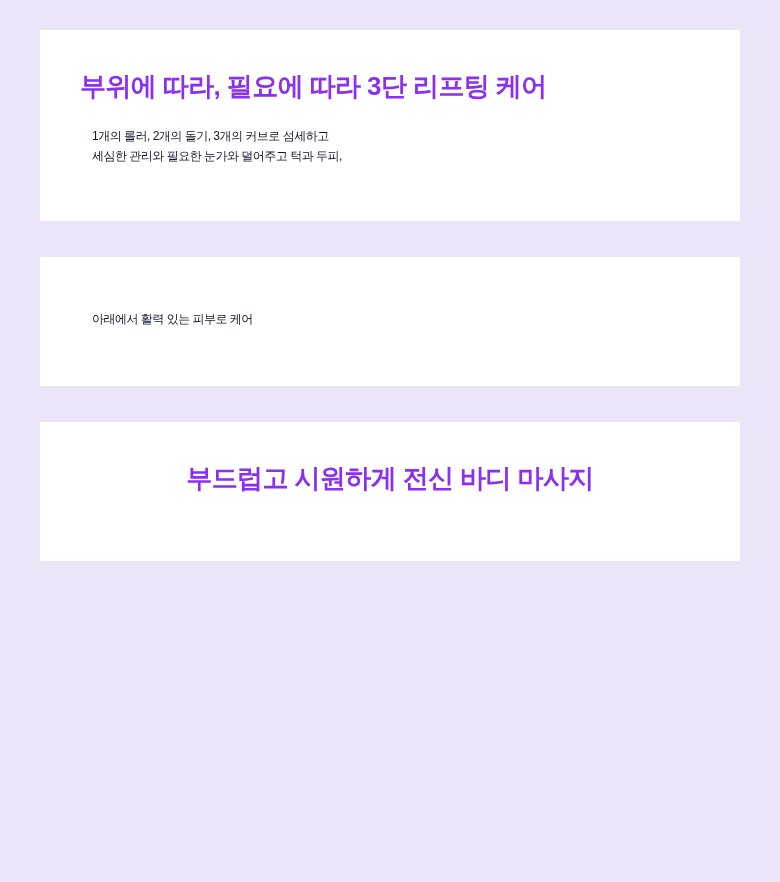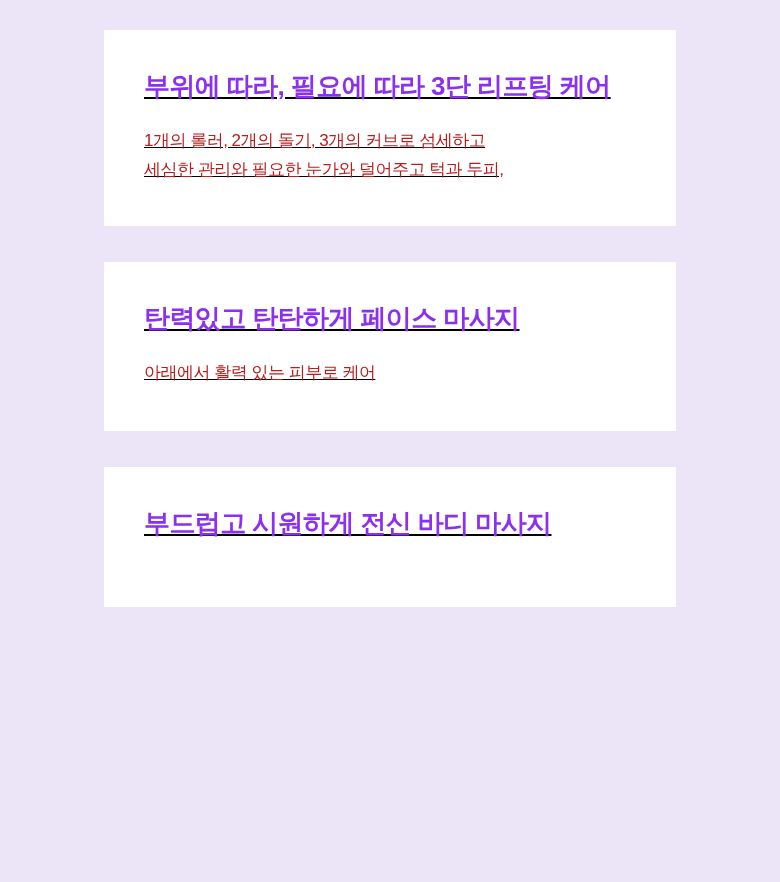--- a/index.html
+++ b/index.html
@@ -18,44 +18,44 @@
     width: 780px;
     height: 882px;
     background: #ece5f7;
     box-sizing: border-box;
     display: flex;
     flex-direction: column;
     align-items: center;
     padding-top: 30px;
   }
   .card {
-    width: 572px;
+    width: 700px;
     background: #ffffff;
     box-sizing: border-box;
     padding: 40px 40px 38px 40px;
     margin-bottom: 36px;
-    text-decoration: underline;
   }
   .card:last-child {
     margin-bottom: 0;
+    text-align: center;
   }
   .card-title {
     font-size: 26px;
     font-weight: bold;
     color: #8b2ff0;
     letter-spacing: -0.6px;
     margin: 0 0 22px 0;
     line-height: 1.3;
   }
   .card-body {
-    font-size: 17px;
-    color: #b91c1c;
+    font-size: 12px;
+    color: #0f172a;
     letter-spacing: -0.5px;
     line-height: 1.72;
-    margin: 0;
+    margin: 12px;
   }
   .card-body .line {
     display: block;
     white-space: pre;
   }
   
   .card-1 { padding-bottom: 42px; }
   .card-2 { padding-bottom: 44px; }
   .card-3 { padding-bottom: 44px; }
 </style>
@@ -66,21 +66,20 @@
 
   <section class="card card-1">
     <h2 class="card-title">부위에 따라, 필요에 따라 3단 리프팅 케어</h2>
     <p class="card-body">
       <span class="line">1개의 롤러, 2개의 돌기, 3개의 커브로 섬세하고</span>
       <span class="line">세심한 관리와 필요한 눈가와 덜어주고 턱과 두피,</span>
     </p>
   </section>
 
   <section class="card card-2">
-    <h2 class="card-title">탄력있고 탄탄하게 페이스 마사지</h2>
     <p class="card-body">
       <span class="line">아래에서 활력 있는 피부로 케어</span>
     </p>
   </section>
 
   <section class="card card-3">
     <h2 class="card-title">부드럽고 시원하게 전신 바디 마사지</h2>
     <p class="card-body">
     </p>
   </section>

